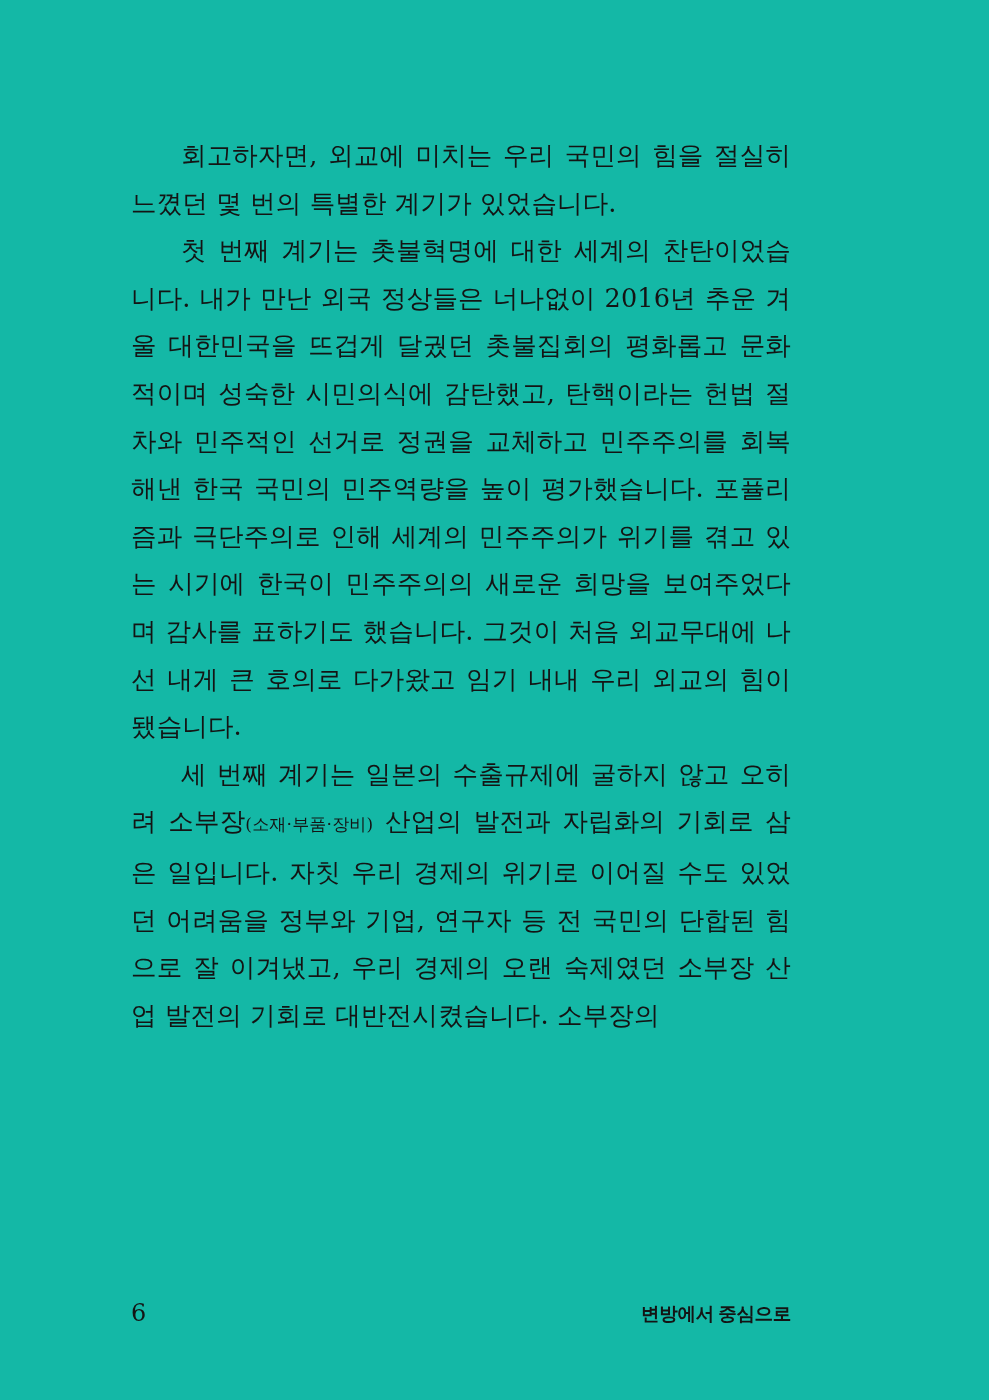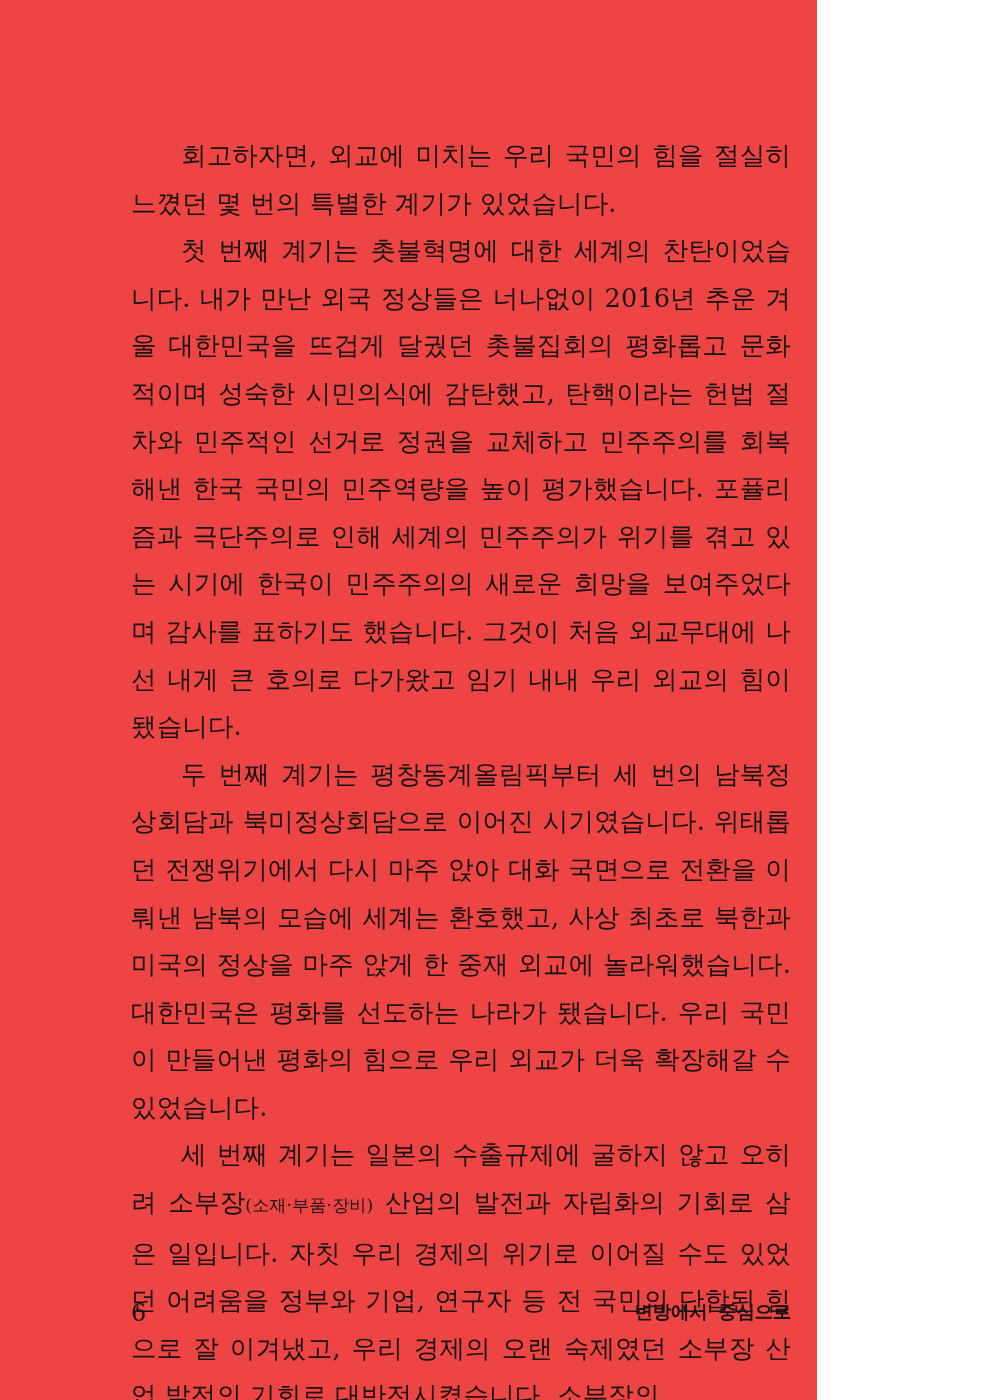--- a/index.html
+++ b/index.html
@@ -4,23 +4,23 @@
 <title>변방에서 중심으로 — 6</title>
 <style>
   html, body {
     margin: 0;
     padding: 0;
     background: #ffffff;
   }
 
   .page {
     position: relative;
-    width: 817px;
+    width: 989px;
     height: 1400px;
-    background: #ef4444;
+    background: #14b8a6;
     overflow: hidden;
     box-sizing: border-box;
   }
 
   
   .text-block {
     position: absolute;
     left: 131px;
     top: 132px;
     width: 660px;
@@ -65,41 +65,40 @@
     font-family: "DejaVu Serif", "Liberation Serif", serif;
     font-size: 24px;
     color: #141414;
     line-height: 34px;
   }
 
   .running-head {
     position: absolute;
     right: 0;
     top: 2px;
-    font-family: Liberation Mono, monospace;
+    font-family: Liberation Serif, serif;
     font-weight: 700;
     font-size: 18.5px;
     letter-spacing: -0.3px;
     color: #141414;
     line-height: 32px;
     white-space: nowrap;
   }
 </style>
 </head>
 <body>
 
 <div class="page">
 
   <div class="text-block">
 
     <p class="para">회고하자면, 외교에 미치는 우리 국민의 힘을 절실히 느꼈던 몇 번의 특별한 계기가 있었습니다.</p>
 
     <p class="para">첫 번째 계기는 촛불혁명에 대한 세계의 찬탄이었습니다. 내가 만난 외국 정상들은 너나없이 2016년 추운 겨울 대한민국을 뜨겁게 달궜던 촛불집회의 평화롭고 문화적이며 성숙한 시민의식에 감탄했고, 탄핵이라는 헌법 절차와 민주적인 선거로 정권을 교체하고 민주주의를 회복해낸 한국 국민의 민주역량을 높이 평가했습니다. 포퓰리즘과 극단주의로 인해 세계의 민주주의가 위기를 겪고 있는 시기에 한국이 민주주의의 새로운 희망을 보여주었다며 감사를 표하기도 했습니다. 그것이 처음 외교무대에 나선 내게 큰 호의로 다가왔고 임기 내내 우리 외교의 힘이 됐습니다.</p>
 
-    <p class="para">두 번째 계기는 평창동계올림픽부터 세 번의 남북정상회담과 북미정상회담으로 이어진 시기였습니다. 위태롭던 전쟁위기에서 다시 마주 앉아 대화 국면으로 전환을 이뤄낸 남북의 모습에 세계는 환호했고, 사상 최초로 북한과 미국의 정상을 마주 앉게 한 중재 외교에 놀라워했습니다. 대한민국은 평화를 선도하는 나라가 됐습니다. 우리 국민이 만들어낸 평화의 힘으로 우리 외교가 더욱 확장해갈 수 있었습니다.</p>
 
     <p class="para"><span>세 번째 계기는 일본의 수출규제에 굴하지 않고 오히려 소부장</span><span class="gloss">(소재·부품·장비)</span><span> 산업의 발전과 자립화의 기회로 삼은 일입니다. 자칫 우리 경제의 위기로 이어질 수도 있었던 어려움을 정부와 기업, 연구자 등 전 국민의 단합된 힘으로 잘 이겨냈고, 우리 경제의 오랜 숙제였던 소부장 산업 발전의 기회로 대반전시켰습니다. 소부장의</span></p>
 
   </div>
 
   <div class="footer">
     <span class="folio">6</span>
     <span class="running-head">변방에서 중심으로</span>
   </div>
 

